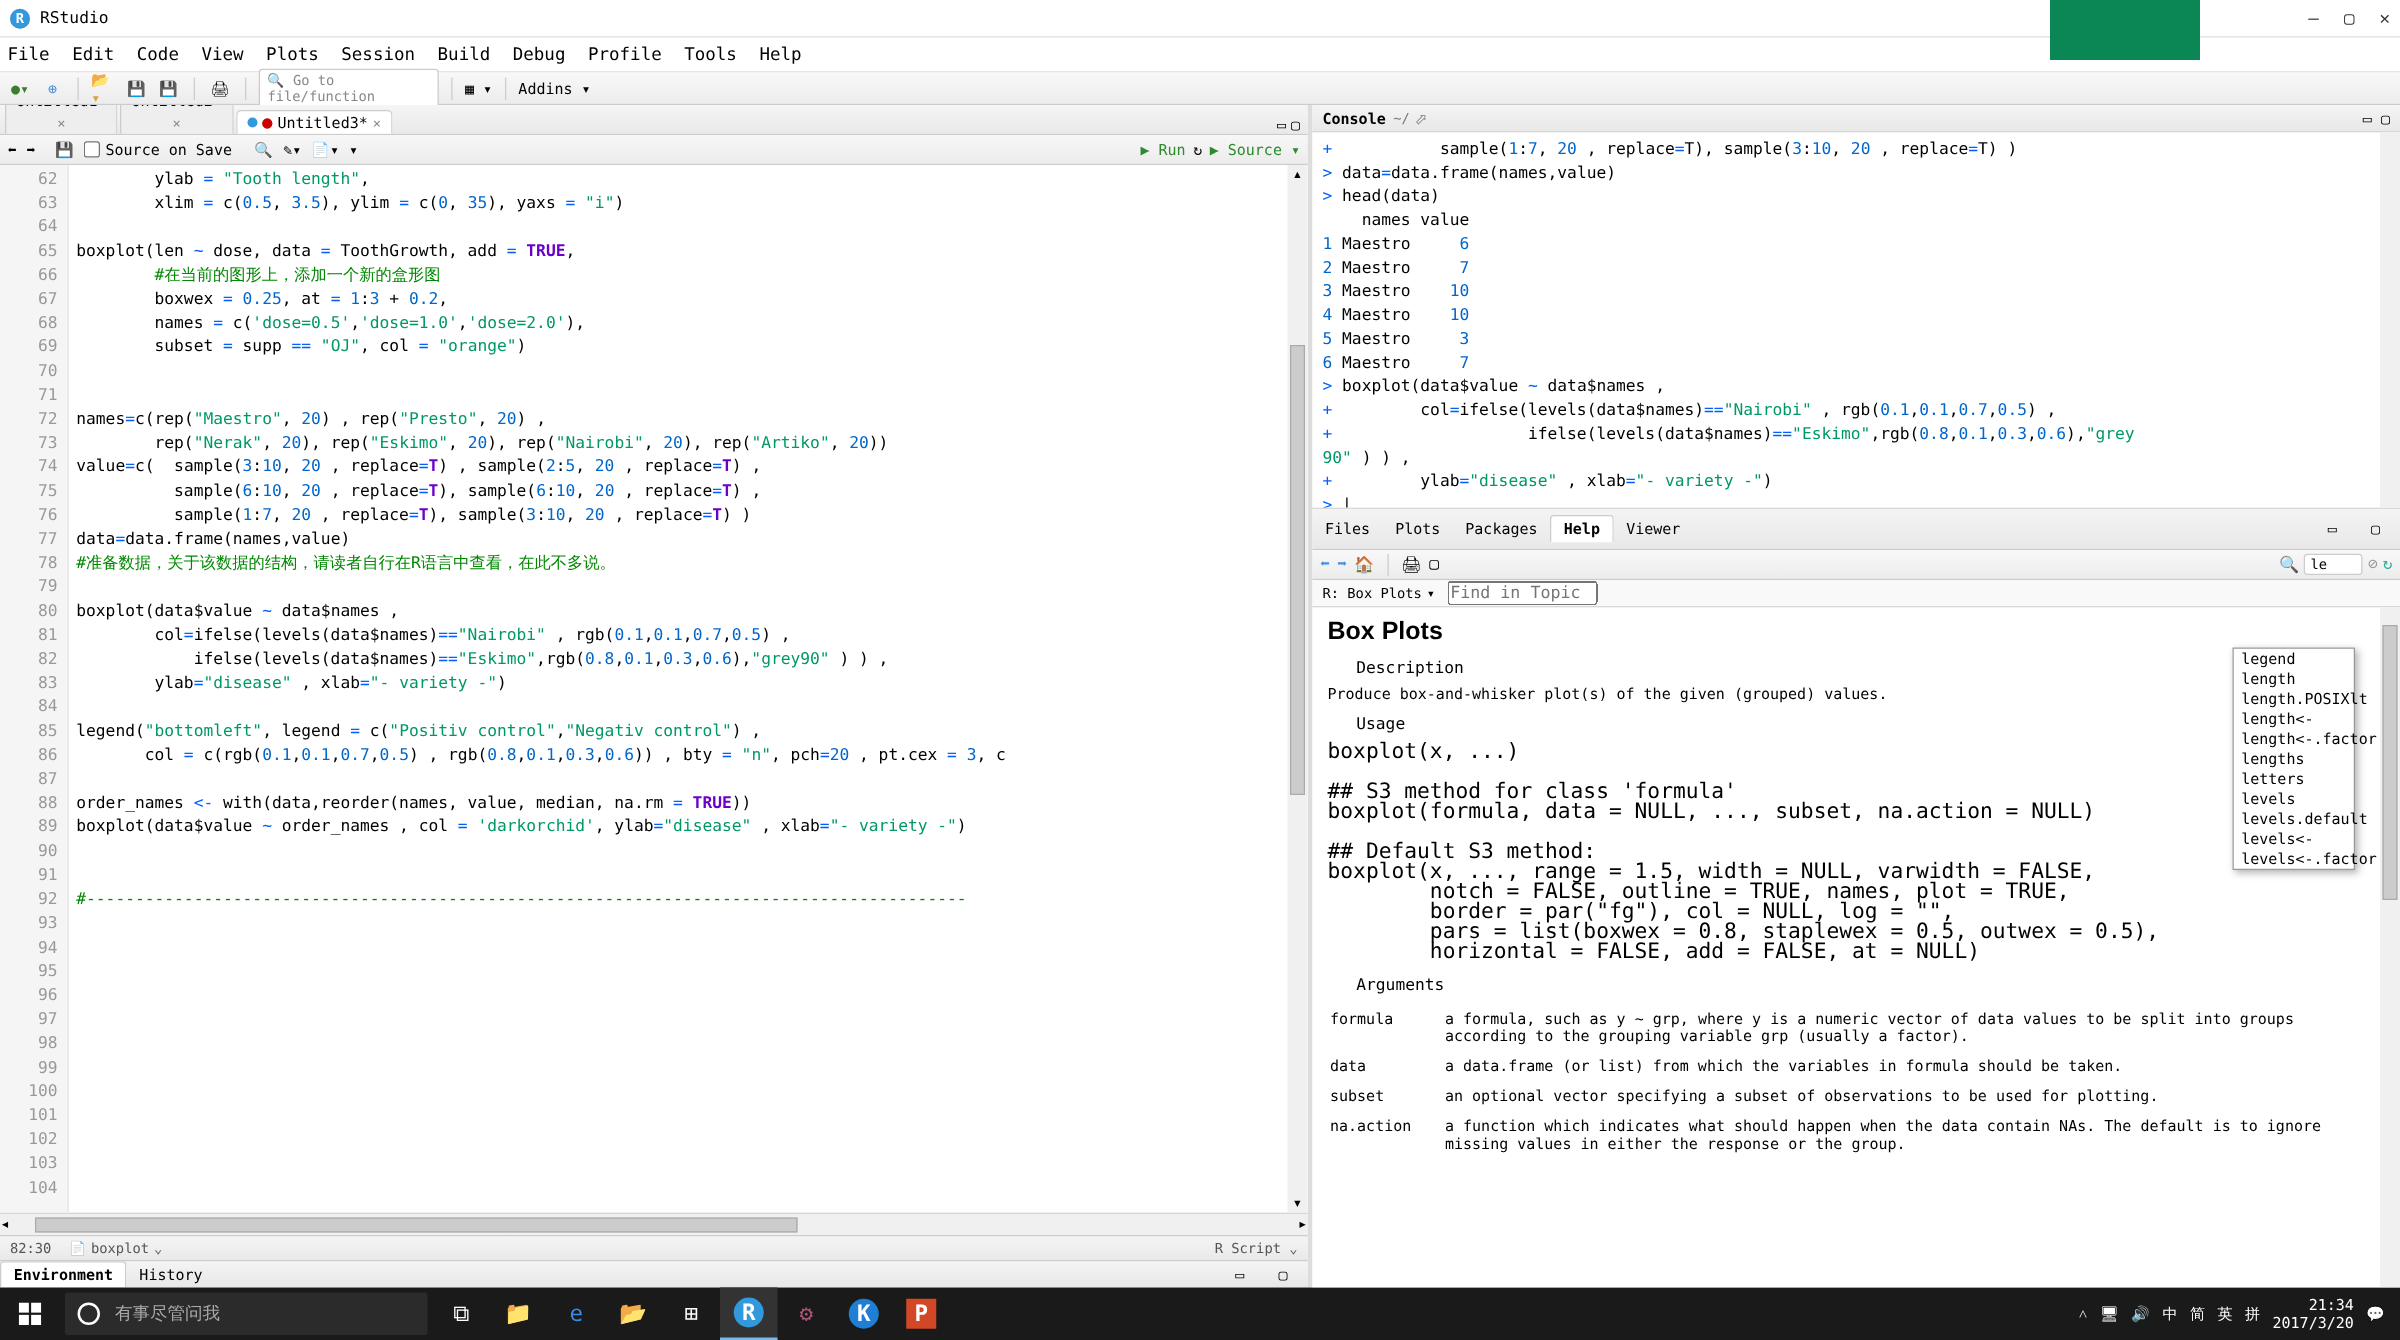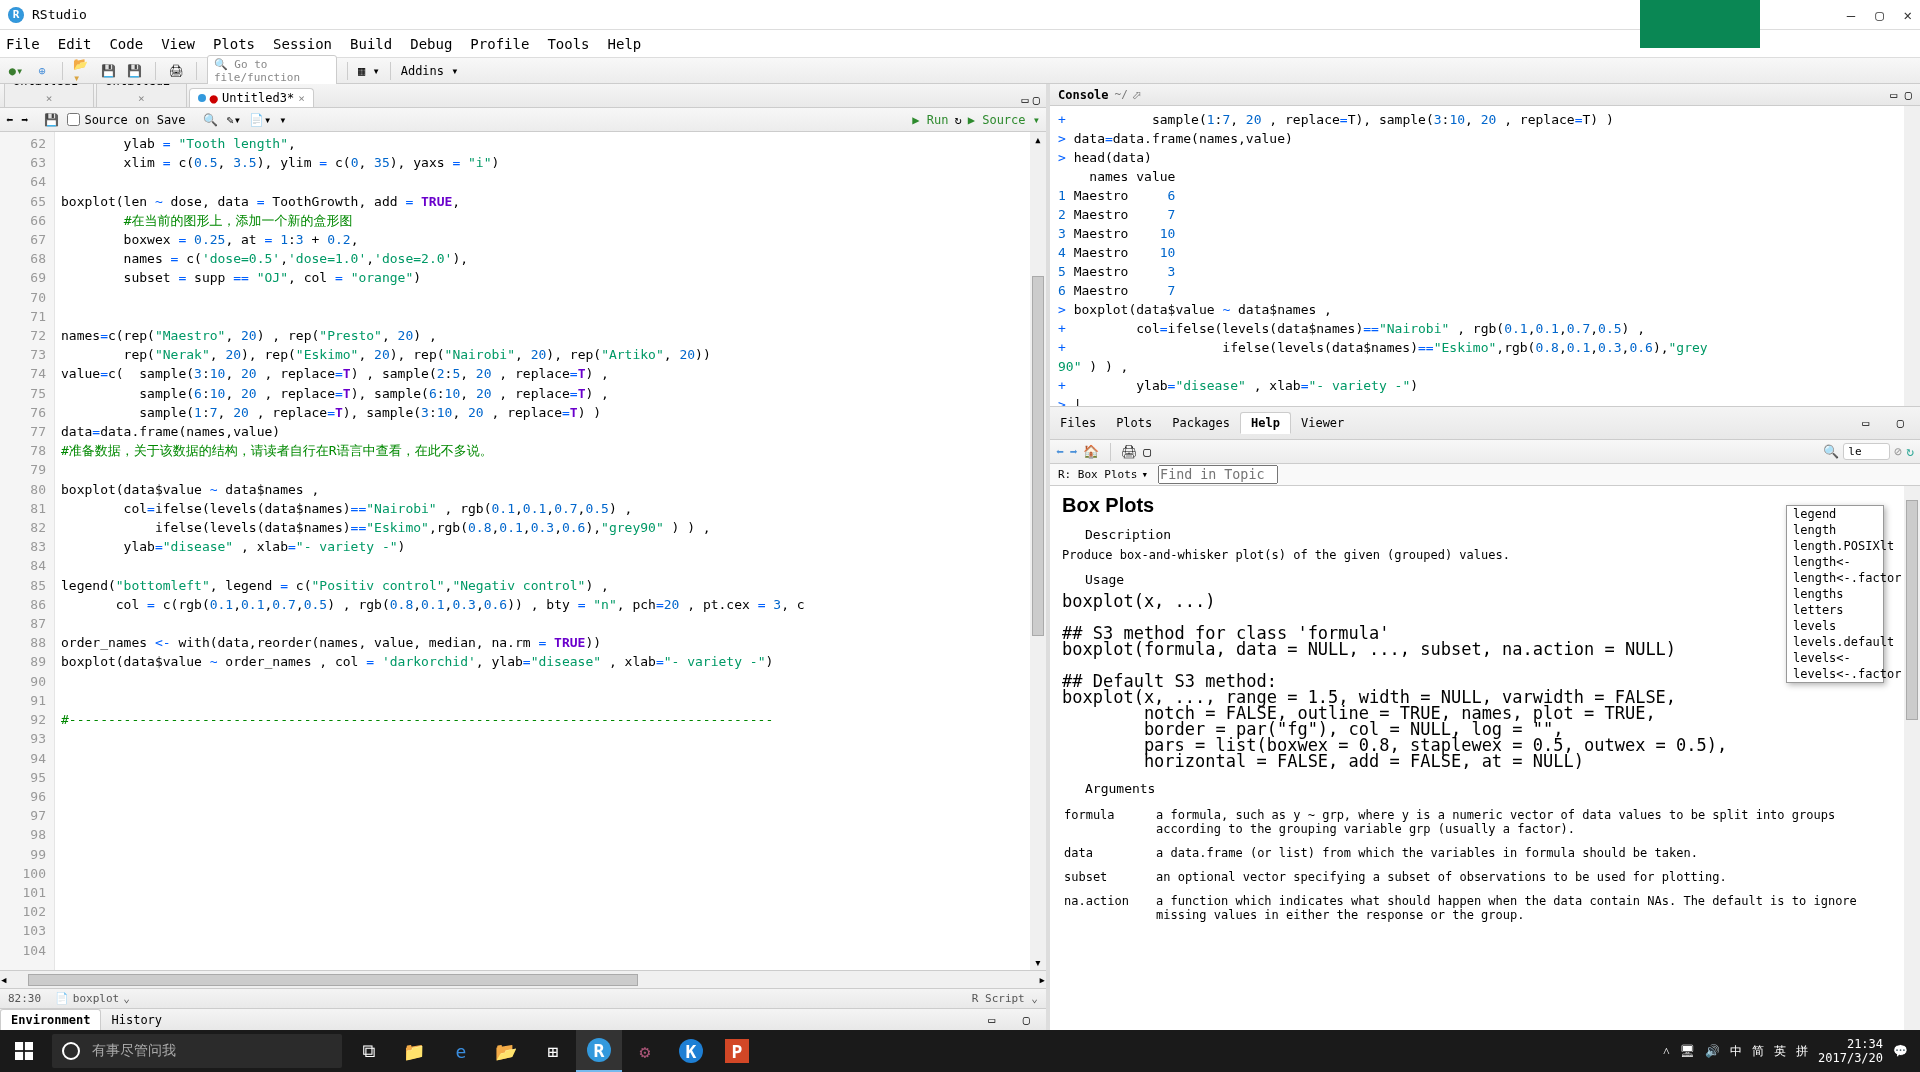--- a/index.html
+++ b/index.html
@@ -14,21 +14,21 @@
 .green-badge { position: absolute; right: 160px; top: 0; width: 120px; height: 48px; background: #0a8754; }
 
 
 .menubar { height: 28px; display: flex; align-items: center; padding: 0 6px; border-bottom: 1px solid #ddd; font-family: Segoe UI, sans-serif; font-size: 14px; text-align: center; }
 .menubar span { margin-right: 18px; cursor: default; }
 
 
 .toolbar { height: 26px; display: flex; align-items: center; padding: 0 6px; border-bottom: 1px solid #ccc; background: linear-gradient(#f8f8f8,#ececec); gap: 6px; font-family: Segoe UI, sans-serif; font-size: 12px;}
 .toolbar .sep { width: 1px; height: 18px; background: #ccc; margin: 0 4px; }
 .tb-btn { width: 20px; height: 20px; display: inline-flex; align-items: center; justify-content: center; }
-.gotofile { border: 1px solid #ccc; border-radius: 3px; padding: 2px 6px; font-size: 11px; color: #888; width: 130px; background: #fff; }
+.gotofile { border: 1px solid #ccc; border-radius: 3px; padding: 2px 6px; font-size: 11px; color: #888; width: 144px; background: #fff; }
 
 
 .main { flex: 1; display: flex; overflow: hidden; }
 .left-pane { width: 1050px; display: flex; flex-direction: column; border-right: 4px solid #ddd; }
 .right-pane { flex: 1; display: flex; flex-direction: column; }
 
 
 .tabstrip { height: 24px; background: linear-gradient(#f5f5f5,#e9e9e9); display: flex; align-items: flex-end; border-bottom: 1px solid #ccc; padding-left: 4px; position: relative; font-family: Segoe UI, sans-serif; font-size: 12px;}
 .tab { background: #fff; border: 1px solid #ccc; border-bottom: none; padding: 2px 8px; border-radius: 4px 4px 0 0; margin-right: 2px; display: flex; align-items: center; gap: 4px;}
 .tab.inactive { background: #eee; flex-direction: column; }
@@ -78,21 +78,21 @@
 .help-loc { height: 22px; background: #f9f9f9; border-bottom: 1px solid #ccc; display:flex; align-items:center; padding: 0 8px; font-size: 11px; font-family: Segoe UI, sans-serif;}
 .help-body { flex:1; background: #fff; padding: 8px 12px; overflow: hidden; font-family: Segoe UI, sans-serif; font-size: 12px; position:relative;}
 .help-body h1 { font-size: 20px; margin-bottom: 10px; font-family: sans-serif;}
 .help-body h3 { font-size: 13px; font-weight: normal; margin: 10px 0 6px 0; padding-left: 23px;}
 .help-body pre { font-family: "Lucida Console", Monaco, monospace; font-size: 17px; line-height: 16px; margin: 6px 0 12px 0; white-space: pre;}
 .help-body table td { vertical-align: top; padding: 4px 8px 4px 0; font-size: 12px;}
 .help-body table td:first-child { font-family: monospace; width: 90px;}
 .help-body code { font-family: monospace; }
 
 
-.ac-popup { position: absolute; right: 36px; top: 19px; width: 98px; background: #fff; border: 1px solid #999; box-shadow: 2px 2px 6px rgba(0,0,0,0.3); font-family: Segoe UI, sans-serif; font-size: 12px; z-index: 100;}
+.ac-popup { position: absolute; right: 36px; top: 32px; width: 98px; background: #fff; border: 1px solid #999; box-shadow: 2px 2px 6px rgba(0,0,0,0.3); font-family: Segoe UI, sans-serif; font-size: 12px; z-index: 100;}
 .ac-popup div { padding: 1px 6px; }
 
 
 .envhist { height: 22px; background: linear-gradient(#f4f4f4,#e8e8e8); border-top: 1px solid #ccc; display:flex; align-items:center; font-family: Segoe UI, sans-serif; font-size: 12px;}
 .envhist span { padding: 3px 10px; }
 .envhist span.active { background:#fff; border:1px solid #ccc; border-bottom:none; border-radius:3px 3px 0 0; font-weight:bold;}
 
 
 .taskbar { height: 42px; background: #1a1a1a; display: flex; align-items: center; color: #fff; font-family: Segoe UI, sans-serif;}
 .taskbar .start { width: 48px; height: 42px; display:flex; align-items:center; justify-content:center; }

